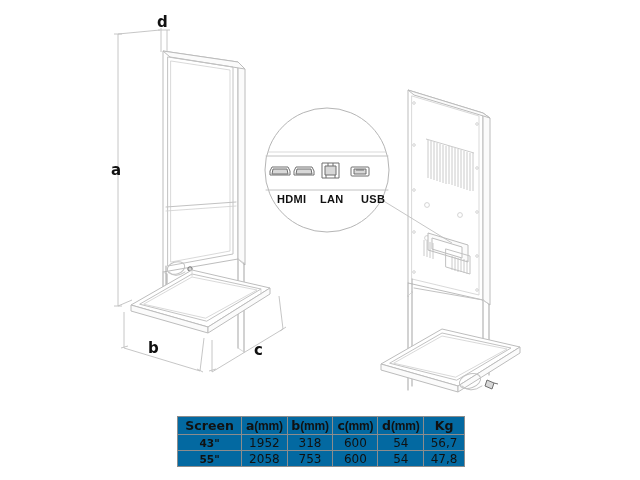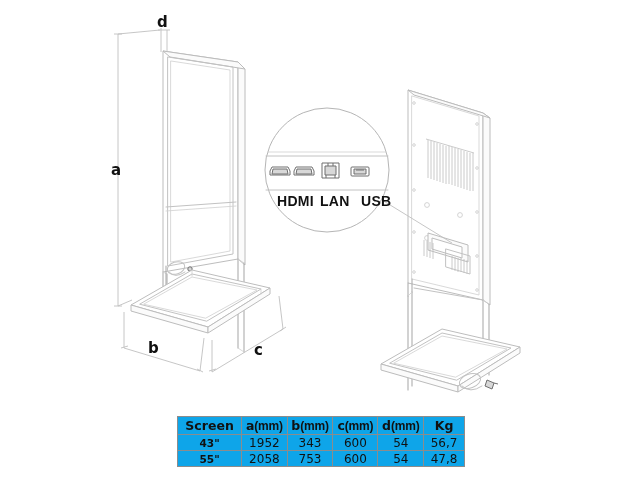--- a/index.html
+++ b/index.html
@@ -21,34 +21,34 @@
     color:#111;
     line-height:1;
     user-select:none;
   }
 
   
   .portlabel{
     position:absolute;
     font-family:"Liberation Sans", sans-serif;
     font-weight:700;
-    font-size:14px;
+    font-size:11px;
     letter-spacing:.3px;
     color:#111;
     white-space:nowrap;
   }
 
   
   #spec-table{
     position:absolute;
     left:177px; top:416px;
     width:288px;
     border-collapse:collapse;
     font-family:"Liberation Sans", sans-serif;
-    background:#0ea5e9;
+    background:#0369a1;
   }
   #spec-table th, #spec-table td{
     border:1px solid #8c8c8c;
     text-align:center;
     vertical-align:middle;
     padding:0;
     height:15px;
     font-size:11px;
     font-weight:400;
     color:#111;
@@ -330,21 +330,21 @@
         <th class="col-dim"><span>b</span><span class="unit">(mm)</span></th>
         <th class="col-dim"><span>c</span><span class="unit">(mm)</span></th>
         <th class="col-dim"><span>d</span><span class="unit">(mm)</span></th>
         <th class="col-kg"><span>Kg</span></th>
       </tr>
     </thead>
     <tbody>
       <tr>
         <td>43"</td>
         <td>1952</td>
-        <td>343</td>
+        <td>318</td>
         <td>600</td>
         <td>54</td>
         <td>56,7</td>
       </tr>
       <tr>
         <td>55"</td>
         <td>2058</td>
         <td>753</td>
         <td>600</td>
         <td>54</td>

